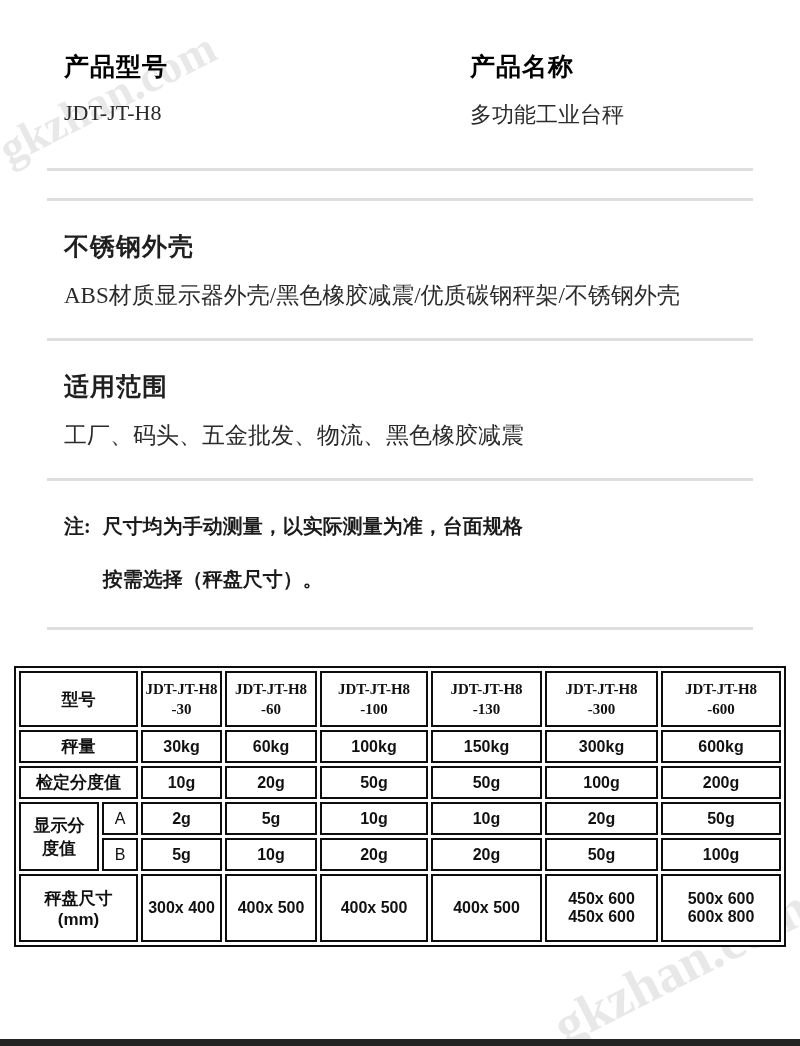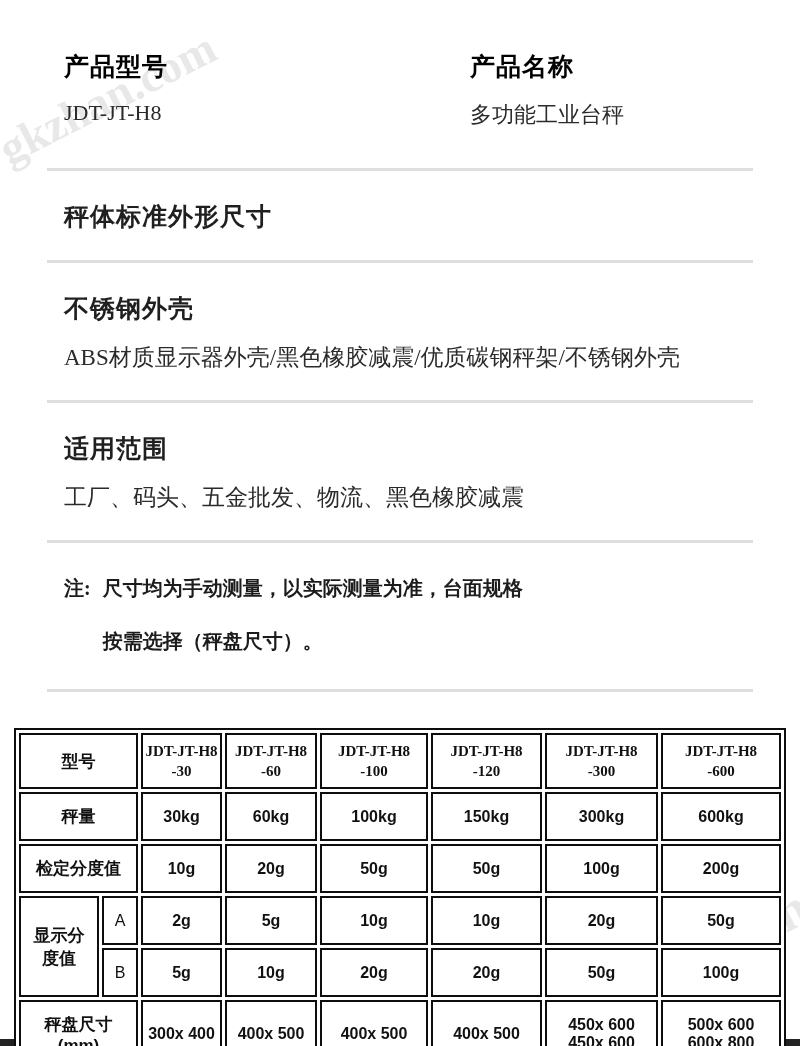--- a/index.html
+++ b/index.html
@@ -110,21 +110,21 @@
   td.val {
     font-family: "Liberation Sans", sans-serif;
     font-size: 16px;
     font-weight: 700;
   }
   td.sub {
     font-family: "Liberation Sans", sans-serif;
     font-size: 16px;
     font-weight: 400;
   }
-  tr.r-mid td { height: 49px; }
+  tr.r-mid td { height: 33px; }
   tr.r-last td { height: 68px; }
   td .ln { display: block; }
 </style>
 </head>
 <body>
 
 <div class="page">
 
   <div class="wm wm-top">gkzhan.com</div>
   <div class="wm wm-bottom">gkzhan.com</div>
@@ -138,21 +138,20 @@
       </div>
       <div class="field">
         <h2>产品名称</h2>
         <div class="field-value">多功能工业台秤</div>
       </div>
     </div>
 
     <div class="divider divider-1"></div>
 
     <div class="section">
-      <div class="section-title">秤体标准外形尺寸</div>
     </div>
 
     <div class="divider divider-sec"></div>
 
     <div class="section">
       <div class="section-title">不锈钢外壳</div>
       <div class="section-body">ABS材质显示器外壳/黑色橡胶减震/优质碳钢秤架/不锈钢外壳</div>
     </div>
 
     <div class="divider divider-sec"></div>
@@ -195,21 +194,21 @@
         <td class="colhead">
           <span class="ln">JDT-JT-H8</span>
           <span class="ln">-60</span>
         </td>
         <td class="colhead">
           <span class="ln">JDT-JT-H8</span>
           <span class="ln">-100</span>
         </td>
         <td class="colhead">
           <span class="ln">JDT-JT-H8</span>
-          <span class="ln">-120</span>
+          <span class="ln">-130</span>
         </td>
         <td class="colhead">
           <span class="ln">JDT-JT-H8</span>
           <span class="ln">-300</span>
         </td>
         <td class="colhead">
           <span class="ln">JDT-JT-H8</span>
           <span class="ln">-600</span>
         </td>
       </tr>

